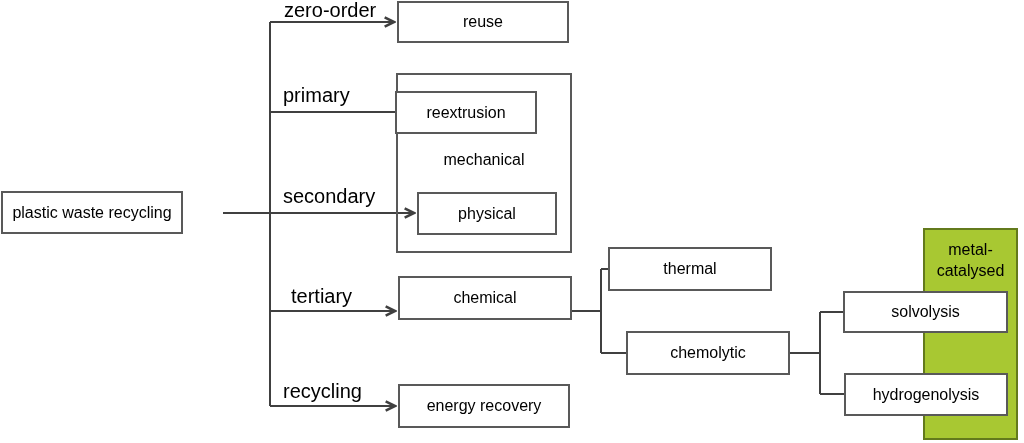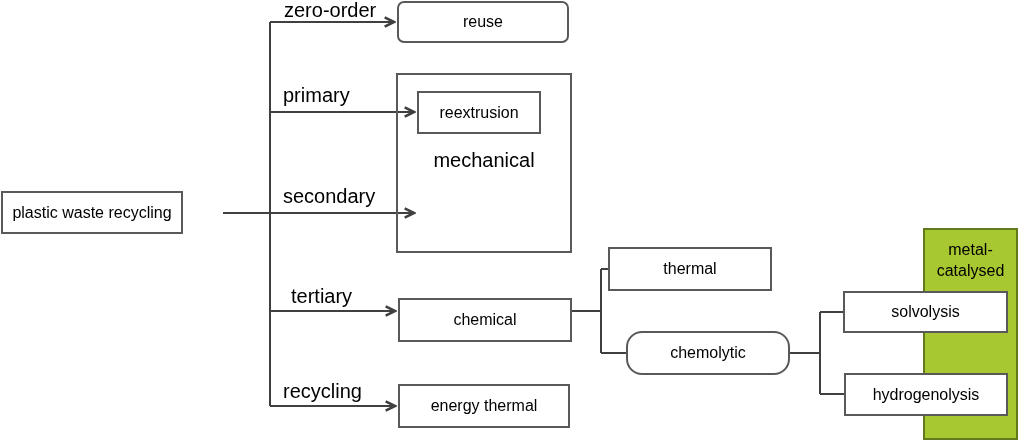--- a/index.html
+++ b/index.html
@@ -59,48 +59,48 @@
   }
   .lbl {
     position: absolute;
     font-size: 20px;
     color: var(--text);
     line-height: 18px;
     white-space: nowrap;
   }
   .grouplabel {
     position: absolute;
-    font-size: 20px;
+    font-size: 16px;
     color: var(--text);
     text-align: center;
     line-height: 18px;
   }
   .highlight-panel {
     position: absolute;
     box-sizing: border-box;
     left: 923px; top: 228px;
     width: 95px; height: 212px;
     background: var(--highlight-fill);
     border: 2px solid var(--highlight-border);
     font-size: 16px;
     line-height: 21px;
     color: var(--text);
     text-align: center;
     padding-top: 9px;
   }
   
   .n-root          { left: 1px;   top: 191px; width: 182px; height: 43px; }
-  .n-reuse         { left: 397px; top: 1px;   width: 172px; height: 42px; border-radius: 7px; }
+  .n-reuse         { left: 397px; top: 1px;   width: 172px; height: 42px; }
   .n-mechgroup     { left: 396px; top: 73px;  width: 176px; height: 180px; }
-  .n-reextrusion   { left: 417px; top: 91px;  width: 124px; height: 43px; }
+  .n-reextrusion   { left: 395px; top: 91px;  width: 142px; height: 43px; }
   .n-physical      { left: 417px; top: 192px; width: 140px; height: 43px; }
-  .n-chemical      { left: 398px; top: 298px; width: 174px; height: 44px; }
+  .n-chemical      { left: 398px; top: 276px; width: 174px; height: 44px; }
   .n-energy        { left: 398px; top: 384px; width: 172px; height: 44px; }
   .n-thermal       { left: 608px; top: 247px; width: 164px; height: 44px; }
-  .n-chemolytic    { left: 626px; top: 331px; width: 164px; height: 44px; border-radius: 16px; }
+  .n-chemolytic    { left: 626px; top: 331px; width: 164px; height: 44px; }
   .n-solvolysis    { left: 843px; top: 291px; width: 165px; height: 42px; text-align: center; }
   .n-hydrogenolysis{ left: 844px; top: 373px; width: 164px; height: 43px; }
   .l-zero          { left: 284px; top: 1px; }
   .l-primary       { left: 283px; top: 86px; }
   .l-secondary     { left: 283px; top: 187px; }
   .l-tertiary      { left: 291px; top: 287px; }
   .l-quaternary    { left: 283px; top: 382px; }
   .l-mechanical    { left: 396px; top: 151px; width: 176px; }
 </style>
 </head>
@@ -131,22 +131,23 @@
   <div class="highlight-panel">
     <span>metal-catalysed</span>
   </div>
 
   <div class="groupbox n-mechgroup"></div>
   <div class="grouplabel l-mechanical">mechanical</div>
 
   <div class="box n-root">plastic waste recycling</div>
   <div class="box n-reuse">reuse</div>
   <div class="box n-reextrusion">reextrusion</div>
+  <div class="box n-physical">physical</div>
   <div class="box n-chemical">chemical</div>
-  <div class="box n-energy">energy thermal</div>
+  <div class="box n-energy">energy recovery</div>
   <div class="box n-thermal">thermal</div>
   <div class="box n-chemolytic">chemolytic</div>
   <div class="box n-solvolysis">solvolysis</div>
   <div class="box n-hydrogenolysis">hydrogenolysis</div>
 
   <div class="lbl l-zero">zero-order</div>
   <div class="lbl l-primary">primary</div>
   <div class="lbl l-secondary">secondary</div>
   <div class="lbl l-tertiary">tertiary</div>
   <div class="lbl l-quaternary">recycling</div>

